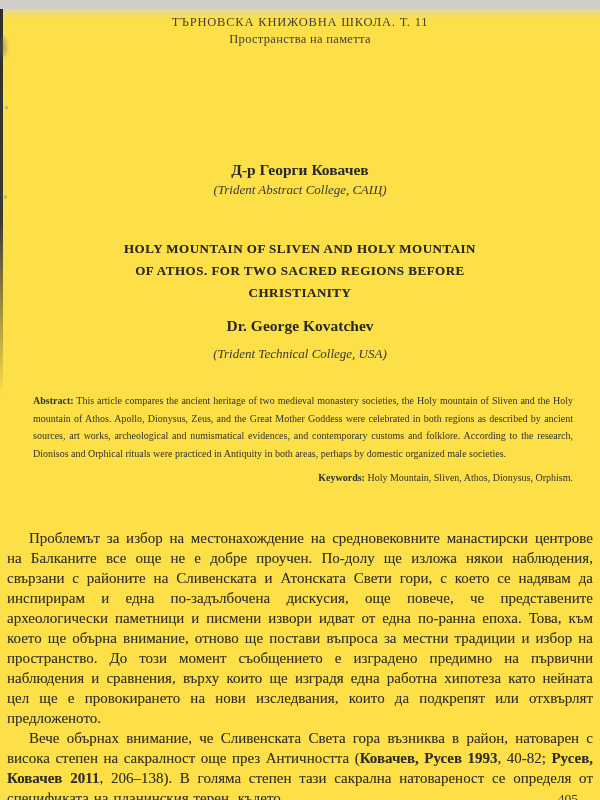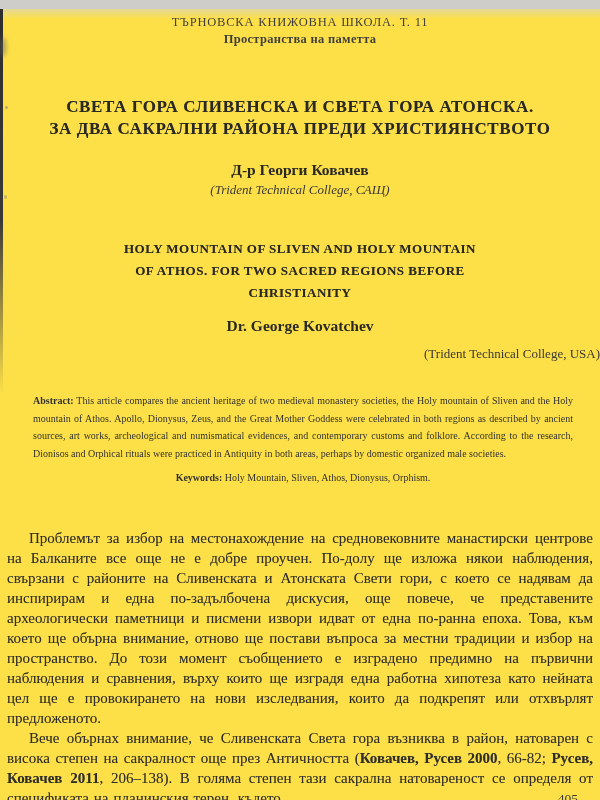--- a/index.html
+++ b/index.html
@@ -21,36 +21,36 @@
     background:linear-gradient(#2f2e2c 0%, #3a3836 55%, rgba(58,56,54,0) 100%);
     border-radius:0 0 2px 0;}
   .edge-smudge{position:absolute;left:1px;top:28px;width:5px;height:20px;
     background:#6b6762;border-radius:50%;filter:blur(2px);opacity:.55;}
   .speck-1{position:absolute;left:5px;top:97px;width:3px;height:3px;background:#8d8a85;border-radius:50%;opacity:.6;}
   .speck-2{position:absolute;left:4px;top:186px;width:3px;height:4px;background:#8d8a85;border-radius:50%;opacity:.5;}
 
   .center{position:absolute;left:0;width:100%;text-align:center;}
   .running-header{top:5px;color:#413f3c;font-size:12.5px;line-height:17px;}
   .running-header .series{letter-spacing:0.8px;}
-  .running-header .subtitle{letter-spacing:0.3px;font-weight:bold;}
+  .running-header .subtitle{letter-spacing:0.3px;}
 
   .title-bg{top:87px;font-weight:bold;font-size:17px;line-height:22px;
     letter-spacing:0.6px;color:#2a2825;text-shadow:0 0 .5px rgba(42,40,37,.4);}
   .author-bg{top:152px;font-weight:bold;font-size:15.5px;color:#2a2825;}
   .affil-bg{top:173px;font-style:italic;font-size:13px;color:#3a3835;}
 
   .title-en{top:229px;font-weight:bold;font-size:13px;line-height:22px;
     letter-spacing:0.5px;color:#2a2825;text-shadow:0 0 .5px rgba(42,40,37,.4);}
   .author-en{top:308px;font-weight:bold;font-size:15.5px;color:#2a2825;}
-  .affil-en{top:337px;font-size:13px;color:#3a3835;text-align:right;}
+  .affil-en{top:337px;font-style:italic;font-size:13px;color:#3a3835;}
 
   .abstract-block{position:absolute;top:383px;left:33px;width:540px;
     font-size:10px;line-height:17.5px;text-align:justify;color:#33312e;}
   .abstract-block .lbl{font-weight:bold;}
-  .keywords-line{margin-top:7px;text-align:center;}
+  .keywords-line{margin-top:7px;text-align:right;}
 
   .body-block{position:absolute;top:519px;left:7px;width:586px;
     font-size:15px;line-height:20px;text-align:justify;
     word-spacing:1.2px;color:#2f2d2a;text-shadow:0 0 .4px rgba(47,45,42,.3);}
   .body-block p{margin:0;text-indent:22px;}
   .body-block .b{font-weight:bold;}
 
   .page-number{position:absolute;top:782px;right:22px;font-size:13.5px;color:#3a3835;}
 </style>
 </head>
@@ -61,41 +61,37 @@
   <div class="edge-strip"></div>
   <div class="edge-smudge"></div>
   <div class="speck-1"></div>
   <div class="speck-2"></div>
 
   <div class="center running-header">
     <div class="series">ТЪРНОВСКА КНИЖОВНА ШКОЛА. Т. 11</div>
     <div class="subtitle">Пространства на паметта</div>
   </div>
 
-  <div class="center title-bg">
-    <div>СВЕТА ГОРА СЛИВЕНСКА И СВЕТА ГОРА АТОНСКА.</div>
-    <div>ЗА ДВА САКРАЛНИ РАЙОНА ПРЕДИ ХРИСТИЯНСТВОТО</div>
-  </div>
 
   <div class="center author-bg">Д-р Георги Ковачев</div>
-  <div class="center affil-bg">(Trident Technical College, САЩ)</div>
+  <div class="center affil-bg">(Trident Abstract College, САЩ)</div>
 
   <div class="center title-en">
     <div>HOLY MOUNTAIN OF SLIVEN AND HOLY MOUNTAIN</div>
     <div>OF ATHOS. FOR TWO SACRED REGIONS BEFORE</div>
     <div>CHRISTIANITY</div>
   </div>
 
   <div class="center author-en">Dr. George Kovatchev</div>
   <div class="center affil-en">(Trident Technical College, USA)</div>
 
   <div class="abstract-block">
     <div><span class="lbl">Abstract:</span><span> This article compares the ancient heritage of two medieval monastery societies, the Holy mountain of Sliven and the Holy mountain of Athos. Apollo, Dionysus, Zeus, and the Great Mother Goddess were celebrated in both regions as described by ancient sources, art works, archeological and numismatical evidences, and contemporary customs and folklore. According to the research, Dionisos and Orphical rituals were practiced in Antiquity in both areas, perhaps by domestic organized male societies.</span></div>
     <div class="keywords-line"><span class="lbl">Keywords:</span><span> Holy Mountain, Sliven, Athos, Dionysus, Orphism.</span></div>
   </div>
 
   <div class="body-block">
       <p><span>Проблемът за избор на местонахождение на средновековните манастирски центрове на Балканите все още не е добре проучен. По-долу ще изложа някои наблюдения, свързани с районите на Сливенската и Атонската Свети гори, с което се надявам да инспирирам и една по-задълбочена дискусия, още повече, че представените археологически паметници и писмени извори идват от една по-ранна епоха. Това, към което ще обърна внимание, отново ще постави въпроса за местни традиции и избор на пространство. До този момент съобщението е изградено предимно на първични наблюдения и сравнения, върху които ще изградя една работна хипотеза като нейната цел ще е провокирането на нови изследвания, които да подкрепят или отхвърлят предложеното.</span></p>
-      <p><span>Вече обърнах внимание, че Сливенската Света гора възниква в район, натоварен с висока степен на сакралност още през Античността (</span><span class="b">Ковачев, Русев 2000</span><span>, 66-82; </span><span class="b">Русев, Ковачев 2011</span><span>, 206–138). В голяма степен тази сакрална натовареност се определя от спецификата на планинския терен, където</span></p>
+      <p><span>Вече обърнах внимание, че Сливенската Света гора възниква в район, натоварен с висока степен на сакралност още през Античността (</span><span class="b">Ковачев, Русев 1993</span><span>, 40-82; </span><span class="b">Русев, Ковачев 2011</span><span>, 206–138). В голяма степен тази сакрална натовареност се определя от спецификата на планинския терен, където</span></p>
     </div>
 
   <div class="page-number">405</div>
 </div>
 
 </body></html>

